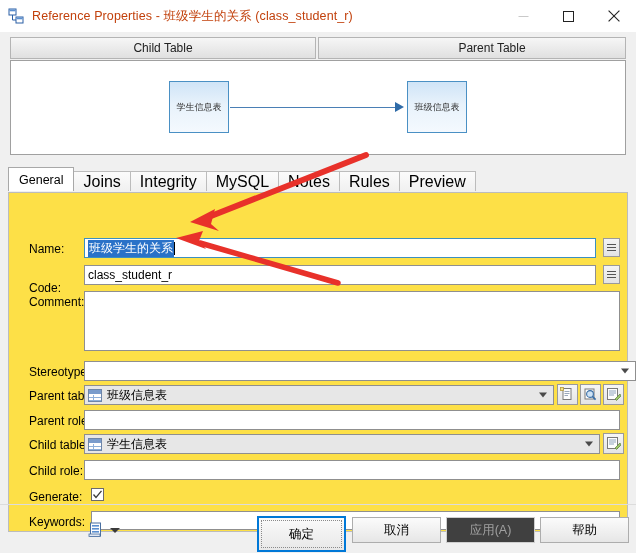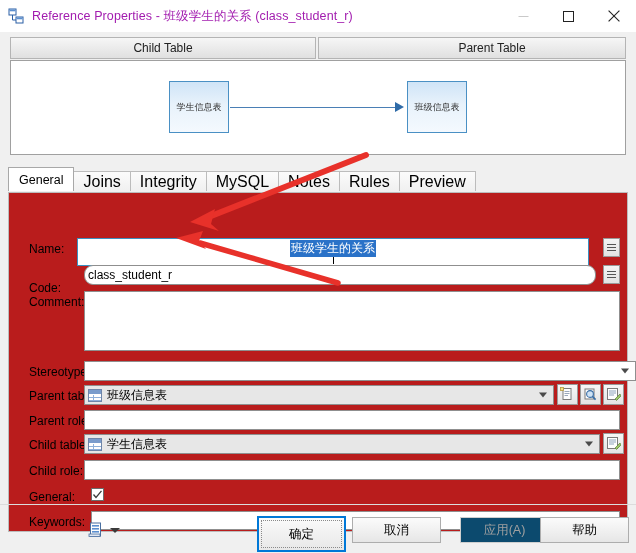--- a/index.html
+++ b/index.html
@@ -23,21 +23,21 @@
     background: #ffffff;
     display: flex; align-items: center;
   }
   .title-icon {
     width: 16px; height: 16px;
     margin-left: 8px; margin-right: 8px;
     position: relative; flex: none;
   }
   .title-text {
     font-size: 12.5px;
-    color: #a21caf;
+    color: #c2410c;
     white-space: nowrap;
     letter-spacing: 0.1px;
   }
   .win-buttons {
     position: absolute; right: 0; top: 0;
     height: 32px; display: flex;
   }
   .win-btn {
     width: 45px; height: 32px;
     display: flex; align-items: center; justify-content: center;
@@ -122,21 +122,21 @@
     height: 24px;
     background: #ffffff;
     border-color: #a8a8a8;
     font-size: 12.5px;
     padding: 0 10px;
     position: relative; z-index: 3;
   }
   .tabpage {
     position: absolute; left: 8px; top: 160px;
     width: 620px; height: 340px;
-    background: #b91c1c;
+    background: #fde047;
     border: 1px solid #bcbcbc;
     border-top: 1px solid #bcbcbc;
     box-sizing: border-box;
   }
 
   
   .frm-label {
     position: absolute;
     font-size: 12px; color: #000;
     left: 20px;
@@ -250,21 +250,21 @@
     font-size: 12.5px; color: #000;
   }
   .btn.default {
     border: 2px solid #0078d7;
     background: linear-gradient(to bottom, #fbfbfb 0%, #f1f1f1 48%, #e8e8e8 100%);
   }
   .btn.default .inner-focus {
     border: 1px dotted #8a8a8a;
     position: absolute; left: 2px; top: 2px; right: 2px; bottom: 2px;
   }
-  .btn.disabled { color: #a0a0a0; background: #0c4a6e; border-color: #cfcfcf; margin-left: 14px; }
+  .btn.disabled { color: #a0a0a0; background: #404040; border-color: #cfcfcf; }
   .sep-line {
     position: absolute; left: 0; top: 472px;
     width: 636px; height: 1px; background: #dcdcdc;
   }
   .rep-icon {
     position: absolute;
     width: 16px; height: 16px;
   }
   .dd-caret {
     position: absolute;
@@ -337,30 +337,30 @@
     <div class="tab">Integrity</div>
     <div class="tab">MySQL</div>
     <div class="tab">Notes</div>
     <div class="tab">Rules</div>
     <div class="tab">Preview</div>
   </div>
 
   <div class="tabpage">
 
     <div class="frm-label" style="top:49px;">Name:</div>
-    <div class="inp focused" style="left:68px; top:45px; width:512px; height:28px;flex-direction:column;">
+    <div class="inp focused" style="left:75px; top:45px; width:512px; height:20px;">
       <span class="sel-text">班级学生的关系</span>
         <span class="caret"></span>
     </div>
     <div class="eqbtn" style="left:594px; top:45px;">
       <span class="g"></span>
     </div>
 
     <div class="frm-label" style="top:88px;">Code:</div>
-    <div class="inp" style="left:75px; top:72px; width:512px; height:20px;border-radius:9px;">
+    <div class="inp" style="left:75px; top:72px; width:512px; height:20px;">
       <span>class_student_r</span>
     </div>
     <div class="eqbtn" style="left:594px; top:72px;">
       <span class="g"></span>
     </div>
 
     <div class="frm-label" style="top:102px;">Comment:</div>
     <div class="textarea" style="left:75px; top:98px; width:536px; height:60px;"></div>
 
     <div class="frm-label" style="top:172px;">Stereotype:</div>
@@ -420,21 +420,21 @@
         <line x1="3" y1="8" x2="8" y2="8" stroke="#8fa4bd" stroke-width="1"></line>
         <path d="M9 12 L14 7 L15 9 L10.5 13.5 Z" fill="#9bc46a" stroke="#5d8436" stroke-width="0.7"></path>
       </svg>
     </div>
 
     <div class="frm-label" style="top:271px;">Child role:</div>
     <div class="inp" style="left:75px; top:267px; width:536px; height:20px;">
       <span></span>
     </div>
 
-    <div class="frm-label" style="top:297px;">General:</div>
+    <div class="frm-label" style="top:297px;">Generate:</div>
     <div class="cbox" style="left:82px; top:295px;">
       <svg width="11" height="11" viewBox="0 0 11 11">
           <polyline points="1.5,5.5 4,8.5 9.5,1.8" fill="none" stroke="#3b3b3b" stroke-width="1.3"></polyline>
         </svg>
     </div>
 
     <div class="frm-label" style="top:322px;">Keywords:</div>
     <div class="inp" style="left:82px; top:318px; width:529px; height:19px;">
       <span></span>
     </div>

